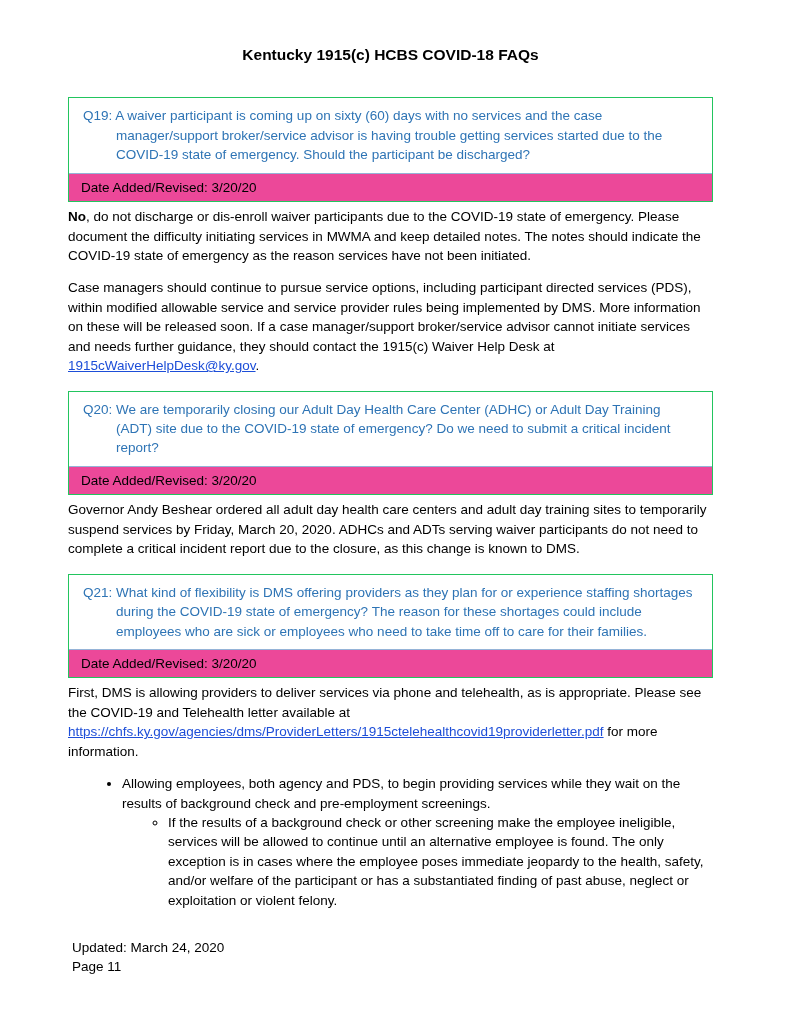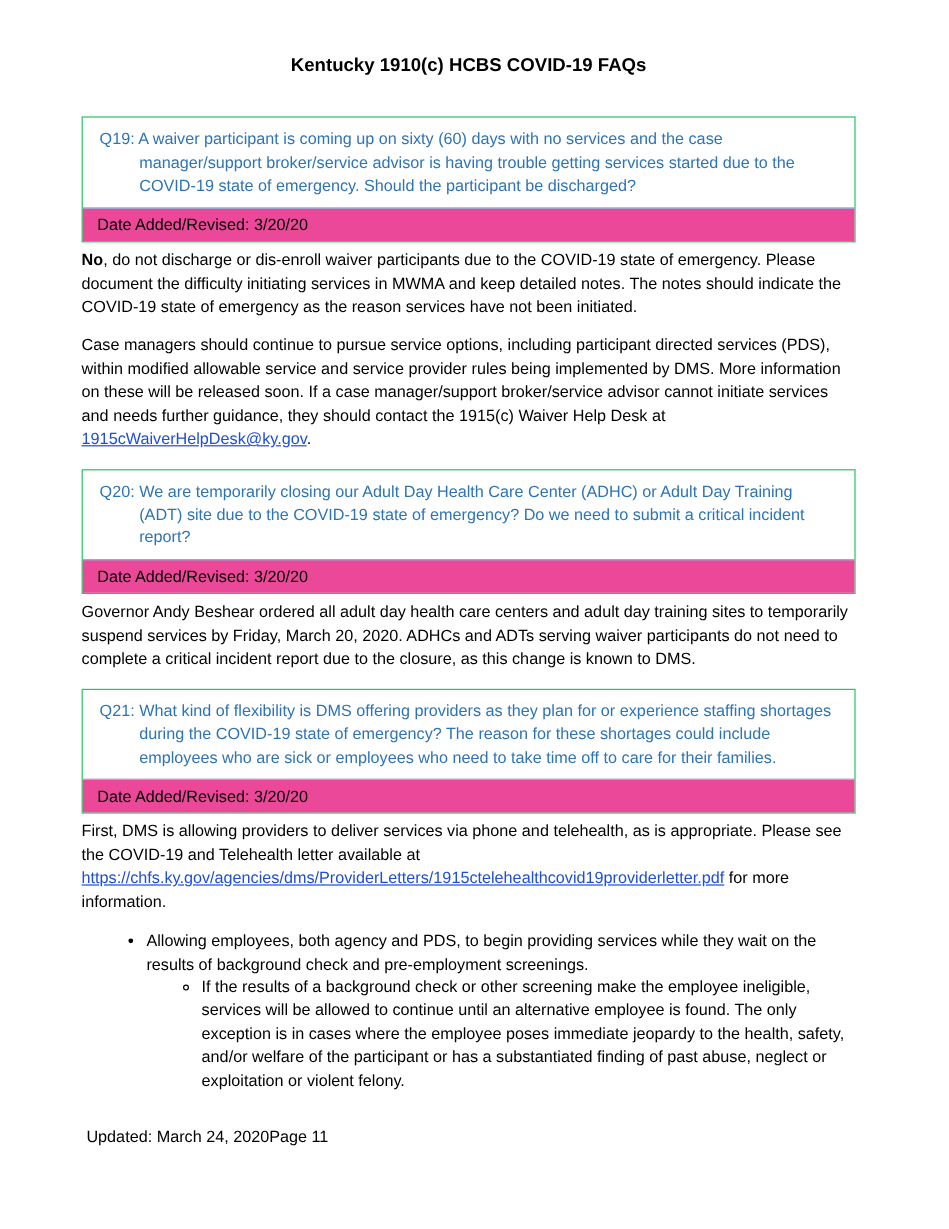--- a/index.html
+++ b/index.html
@@ -60,28 +60,29 @@
     padding-left: 46px;
     list-style: circle;
   }
   .footer {
     position: absolute;
     top: 938px;
     left: 72px;
     width: 606px;
     display: flex;
     justify-content: flex-start;
+    flex-direction: column;
   }
 </style>
 </head>
 <body>
 
 <div class="page">
 
-  <div class="title">Kentucky 1910(c) HCBS COVID-19 FAQs</div>
+  <div class="title">Kentucky 1915(c) HCBS COVID-18 FAQs</div>
 
   <div class="qbox">
     <div class="qtext">
       <span>Q19:</span>
       <span>A waiver participant is coming up on sixty (60) days with no services and the case manager/support broker/service advisor is having trouble getting services started due to the COVID-19 state of emergency. Should the participant be discharged?</span>
     </div>
     <div class="daterow">Date Added/Revised: 3/20/20</div>
   </div>
 
   <p><b>No</b><span>, do not discharge or dis-enroll waiver participants due to the COVID-19 state of emergency. Please document the difficulty initiating services in MWMA and keep detailed notes. The notes should indicate the COVID-19 state of emergency as the reason services have not been initiated.</span></p>

